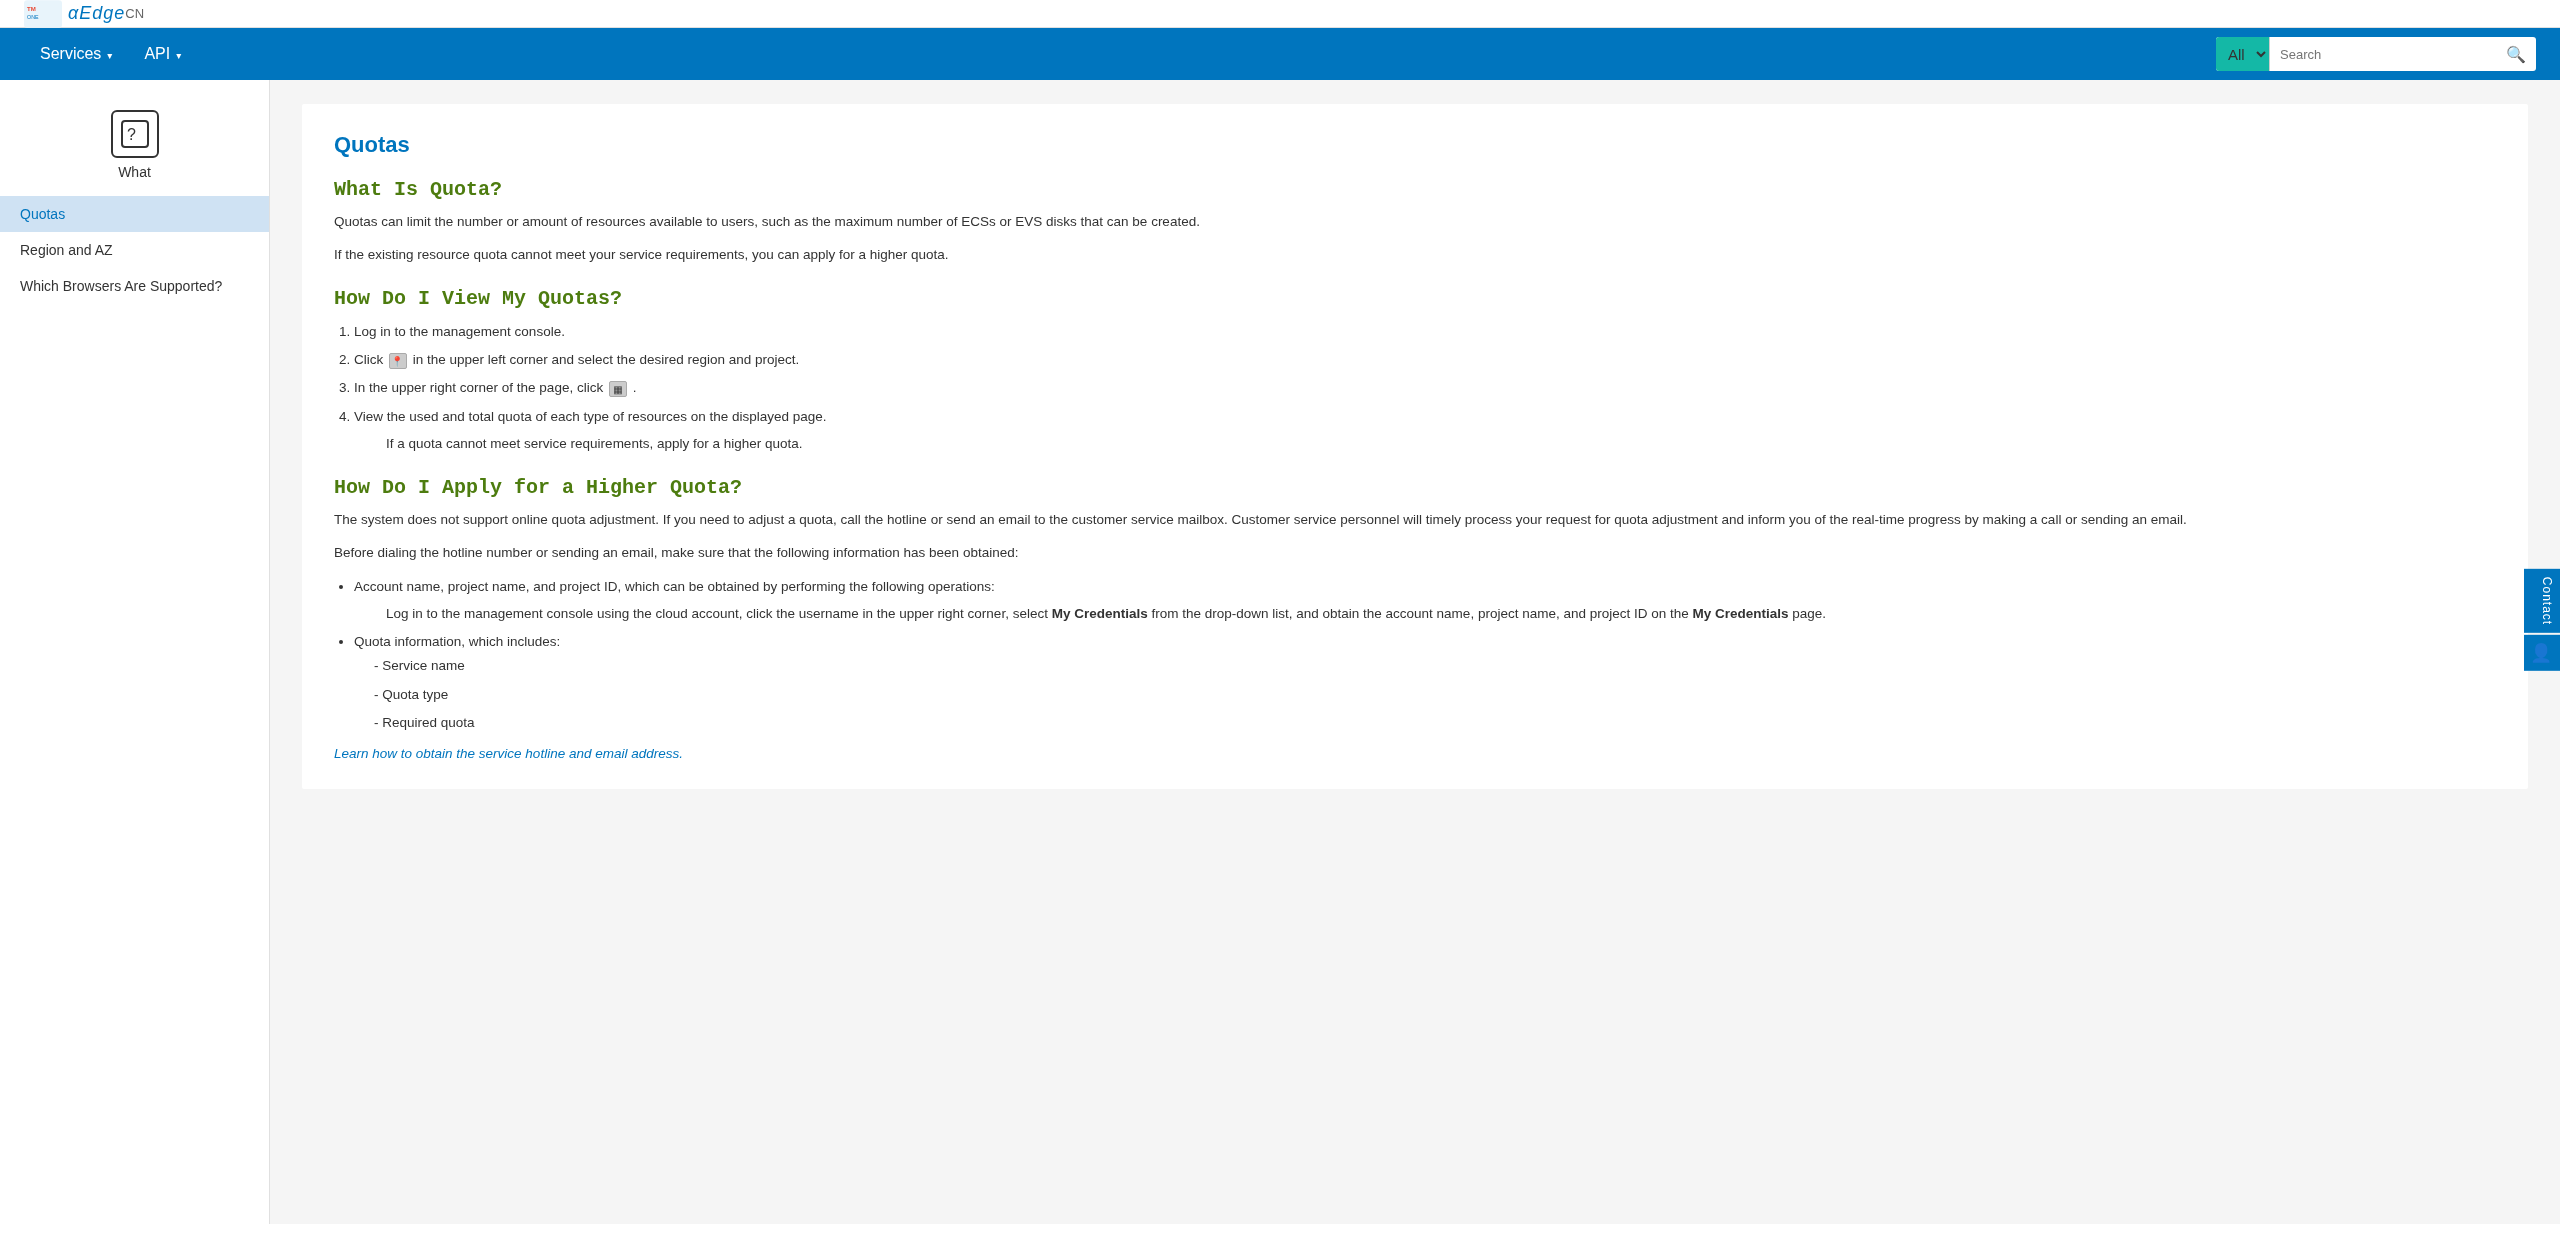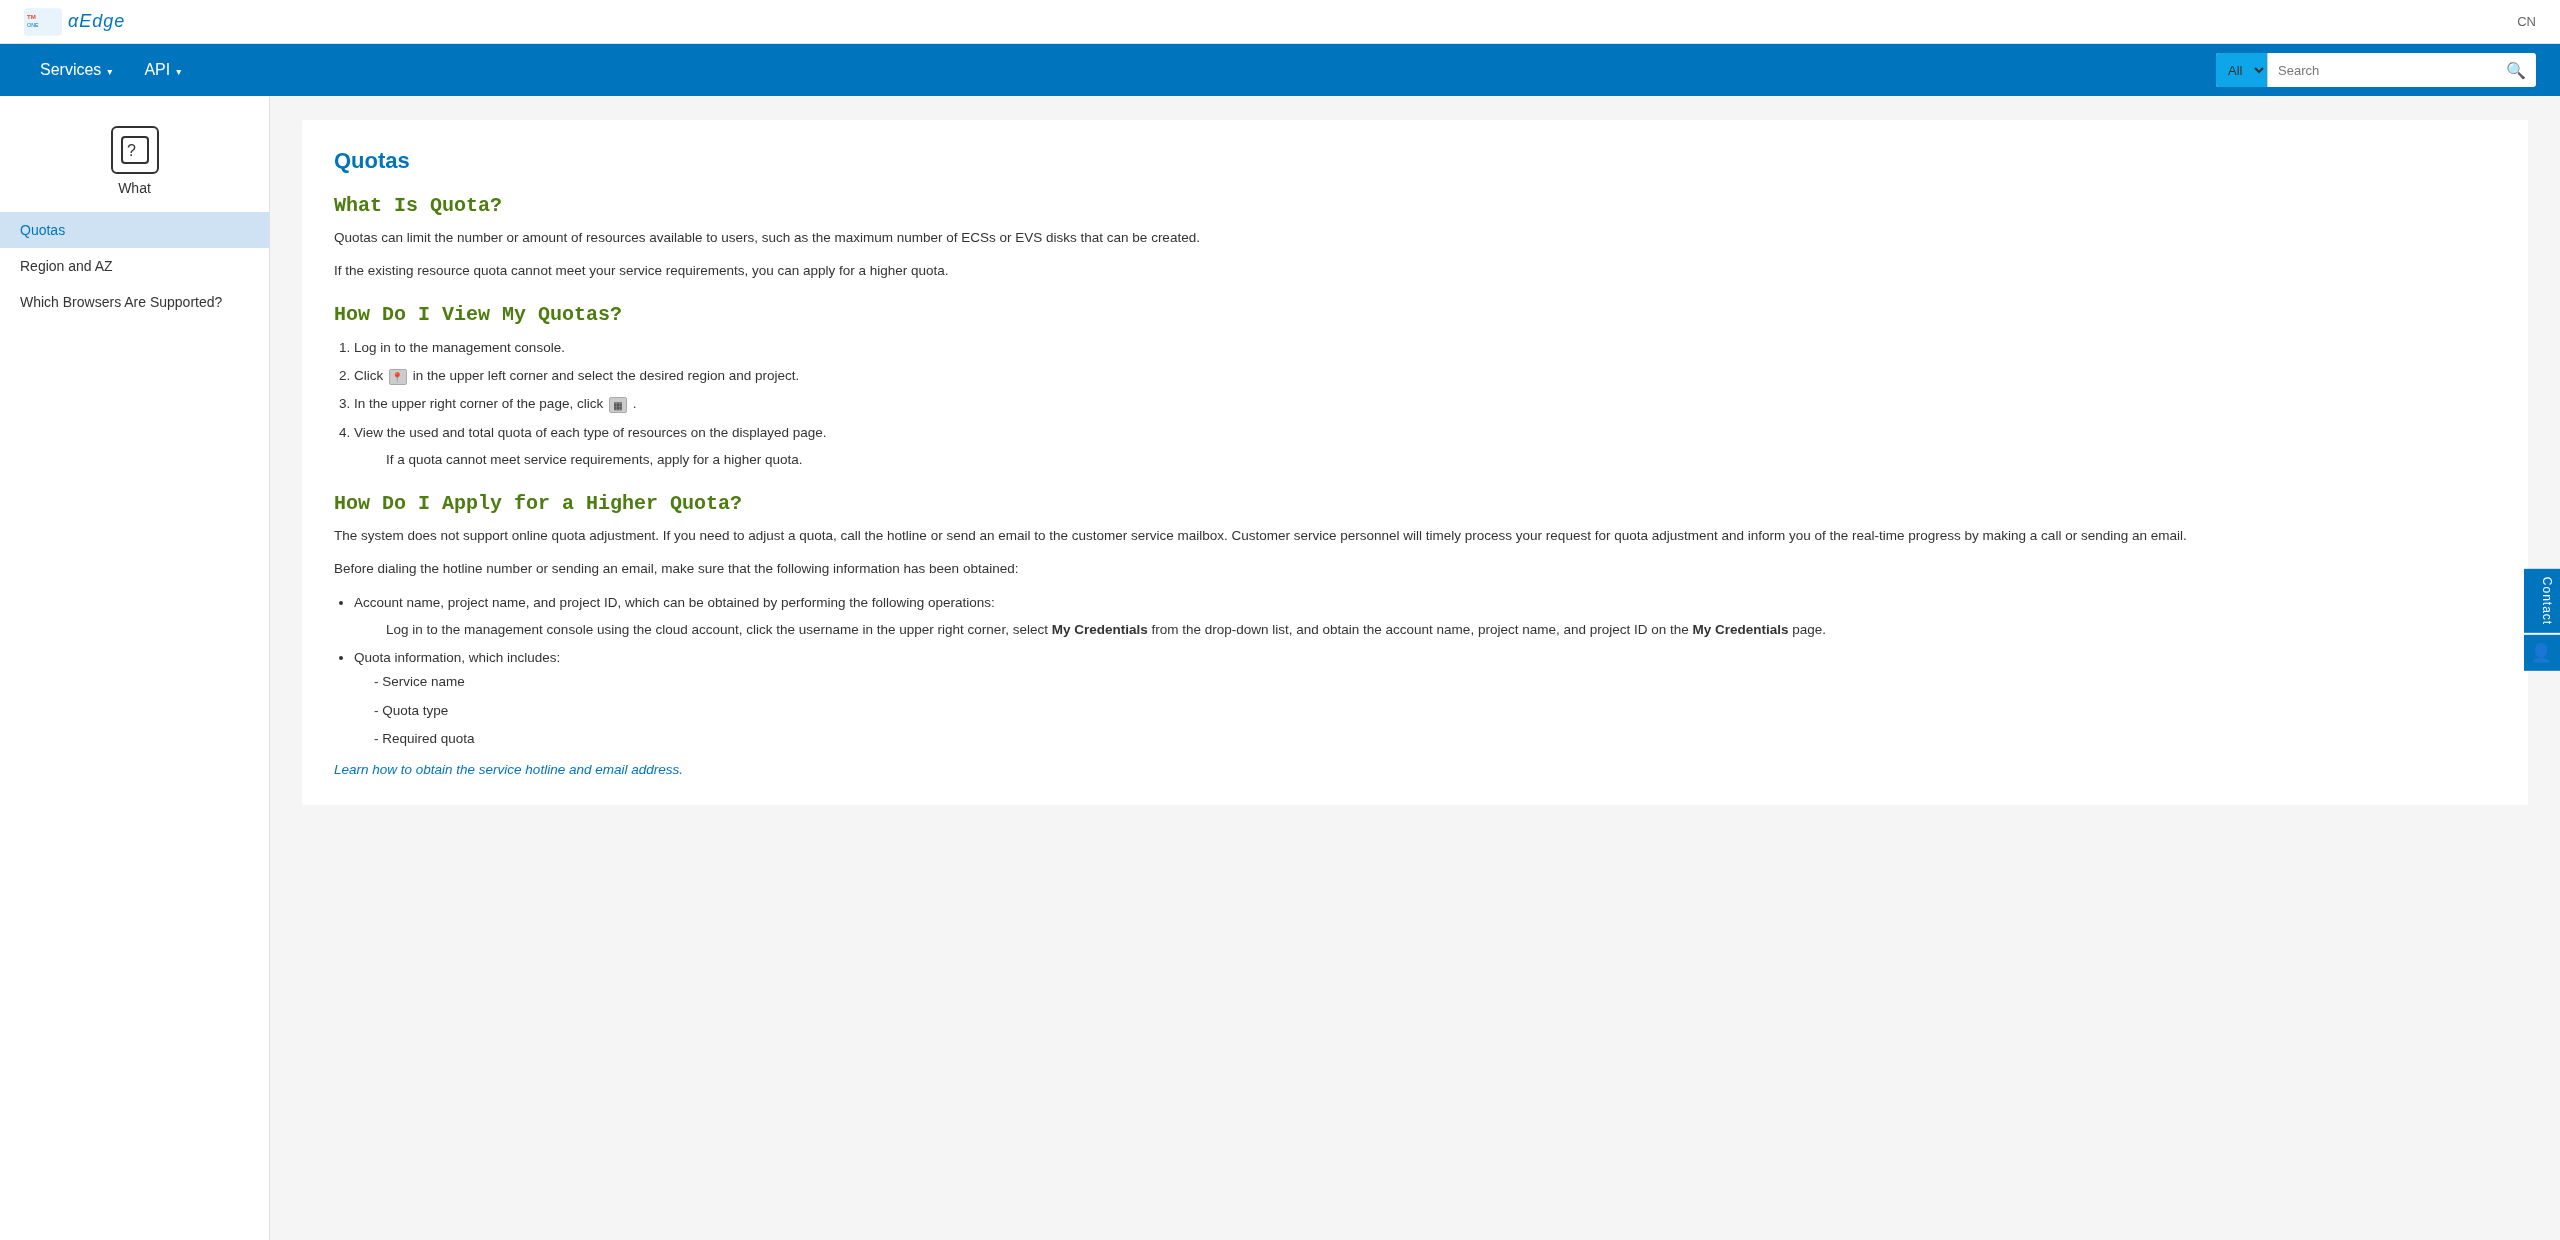--- a/index.html
+++ b/index.html
@@ -2,23 +2,22 @@
 <html><head>
   <meta charset="utf-8">
   <style>
     * { margin: 0; padding: 0; box-sizing: border-box; }
     body { font-family: Arial, sans-serif; font-size: 14px; color: #333; background: #fff; }
 
     
     .top-bar {
       display: flex;
       align-items: center;
-      justify-content: space-between;
       padding: 0 24px;
-      height: 44px;
+      height: 28px;
       background: #fff;
       border-bottom: 1px solid #e0e0e0;
     }
     .logo-area {
       display: flex;
       align-items: center;
       gap: 6px;
     }
     .logo-tm {
       width: 38px;
@@ -70,24 +69,24 @@
       display: flex;
       align-items: center;
       background: #fff;
       border-radius: 3px;
       overflow: hidden;
       height: 34px;
       width: 320px;
     }
     .search-select {
       border: none;
-      background: #0ea5e9;
+      background: #14b8a6;
       padding: 0 8px;
       height: 100%;
-      font-size: 13px;
+      font-size: 15px;
       color: #333;
       cursor: pointer;
       border-right: 1px solid #ccc;
     }
     .search-input {
       border: none;
       outline: none;
       padding: 0 10px;
       font-size: 13px;
       flex: 1;

